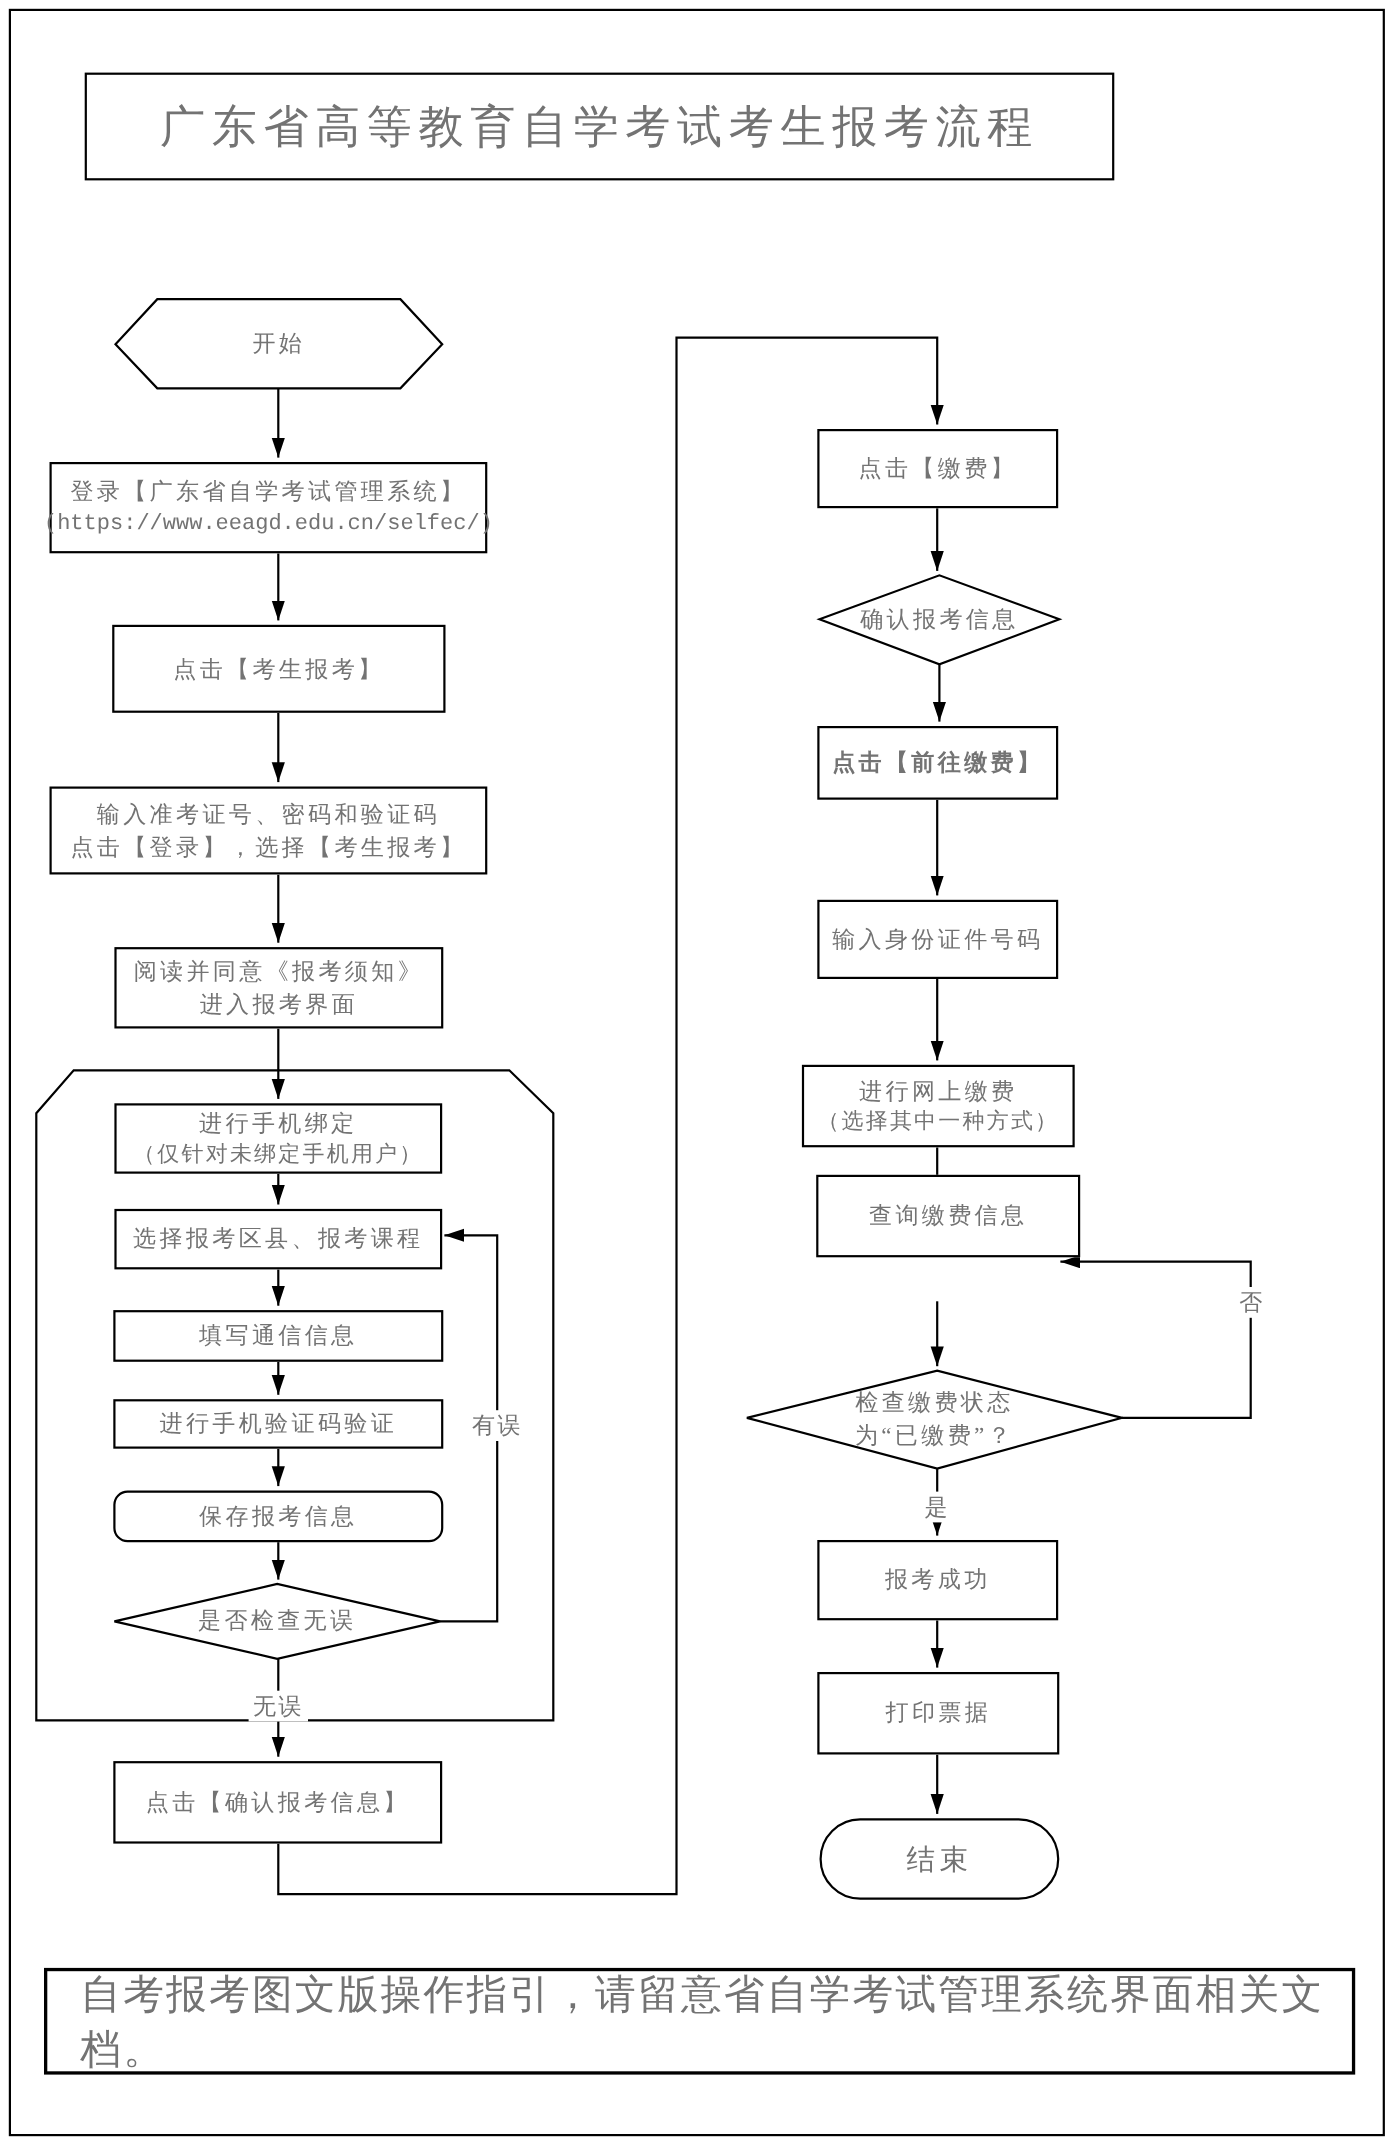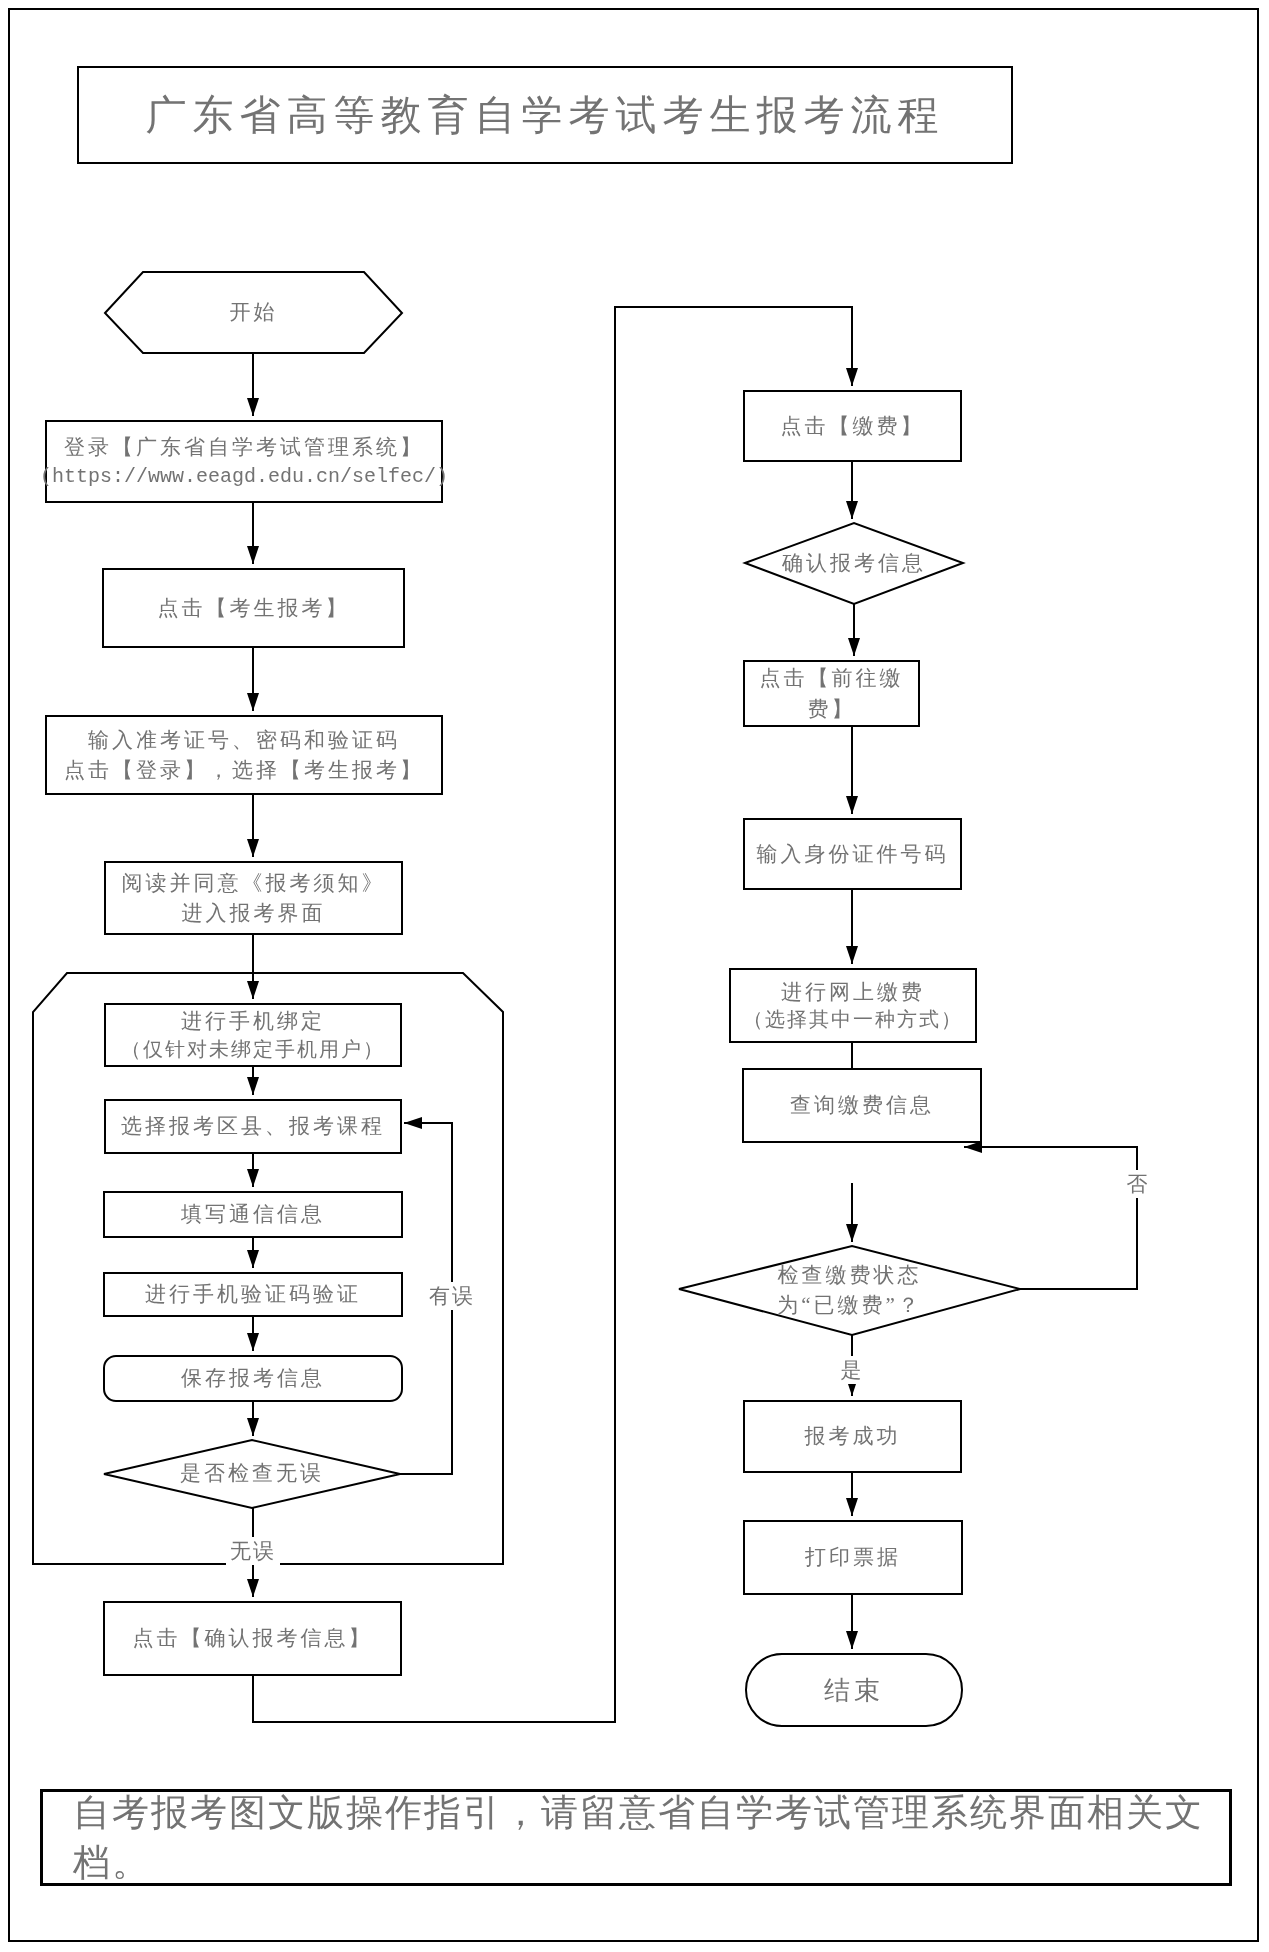--- a/index.html
+++ b/index.html
@@ -132,21 +132,21 @@
   <div class="node" style="left:103px; top:1355px; width:300px; height:47px;border-radius:13px;">保存报考信息</div>
 
   <div class="shape-label" style="left:104px; top:1440px; width:296px; height:68px;">是否检查无误</div>
 
   <div class="node" style="left:103px; top:1601px; width:299px; height:75px;">点击【确认报考信息】</div>
 
   <div class="node" style="left:743px; top:390px; width:219px; height:72px;">点击【缴费】</div>
 
   <div class="shape-label" style="left:745px; top:523px; width:218px; height:81px;">确认报考信息</div>
 
-  <div class="node" style="left:743px; top:660px; width:177px; height:67px;">点击【前往缴费】</div>
+  <div class="node" style="left:743px; top:660px; width:219px; height:67px;font-weight:bold;">点击【前往缴费】</div>
 
   <div class="node" style="left:743px; top:818px; width:219px; height:72px;">输入身份证件号码</div>
 
   <div class="node" style="left:729px; top:968px; width:248px; height:75px; line-height:1.3;">
     <div>进行网上缴费</div>
     <div class="sub">（选择其中一种方式）</div>
   </div>
 
   <div class="node" style="left:742px; top:1068px; width:240px; height:75px;">查询缴费信息</div>
 

